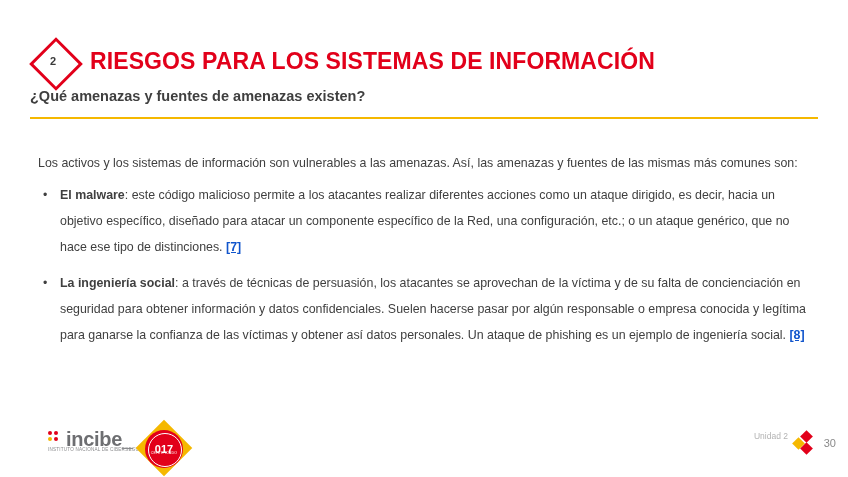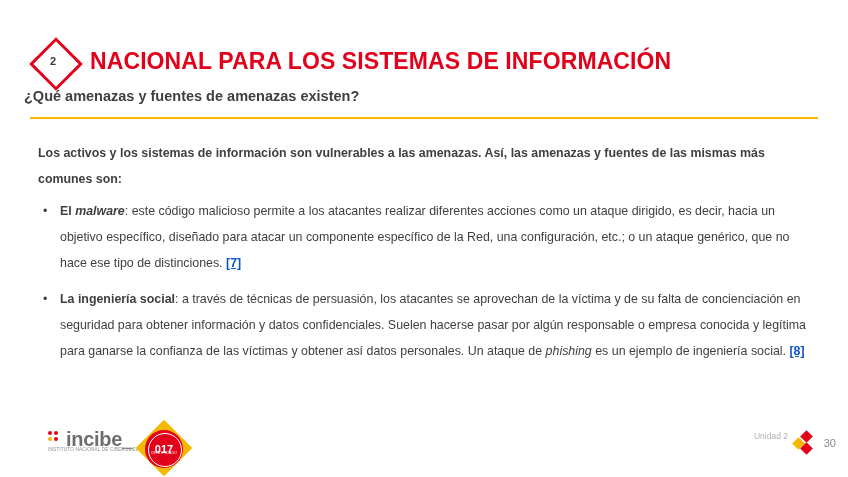--- a/index.html
+++ b/index.html
@@ -63,21 +63,21 @@
   .slide-title {
     font-size: 23px;
     font-weight: bold;
     color: #e2001a;
     letter-spacing: 0.1px;
     white-space: nowrap;
   }
 
   .subtitle {
     position: absolute;
-    left: 24px;
+    left: 30px;
     top: 88px;
     font-size: 14.5px;
     font-weight: bold;
     color: #3f3f3f;
   }
 
   .rule {
     position: absolute;
     left: 30px;
     top: 117px;
@@ -91,23 +91,22 @@
     position: absolute;
     left: 38px;
     top: 134px;
     width: 770px;
     color: #3f3f3f;
     font-size: 12.4px;
     line-height: 2.1;
   }
 
   .intro {
-    margin: 6px 0 6px 0;
+    margin: 16px 0 6px 0;
     width: 760px;
-    font-weight: bold;
   }
 
   .bullets {
     margin: 0;
     padding: 0;
     list-style: none;
   }
   .bullet {
     position: relative;
     padding-left: 22px;
@@ -118,21 +117,20 @@
     left: 5px;
     top: 0;
     font-size: 12.4px;
     line-height: 2.1;
     color: #3f3f3f;
   }
   .b {
     font-weight: bold;
   }
   .it {
-    font-style: italic;
     margin-top: 28px;
   }
   .ref {
     color: #1155cc;
     text-decoration: underline;
     font-weight: bold;
   }
 
   
   .logo {
@@ -274,21 +272,21 @@
 </head>
 <body>
 
 <div class="slide">
 
   <div class="title-row">
     <div class="diamond-badge">
       <div class="dm"></div>
       <div class="num">2</div>
     </div>
-    <div class="slide-title">NACIONAL PARA LOS SISTEMAS DE INFORMACIÓN</div>
+    <div class="slide-title">RIESGOS PARA LOS SISTEMAS DE INFORMACIÓN</div>
   </div>
 
   <div class="subtitle">¿Qué amenazas y fuentes de amenazas existen?</div>
   <div class="rule"></div>
 
   <div class="body-text">
     <p class="intro">Los activos y los sistemas de información son vulnerables a las amenazas. Así, las amenazas y fuentes de las mismas más comunes son:</p>
 
     <ul class="bullets">
       <li class="bullet">

